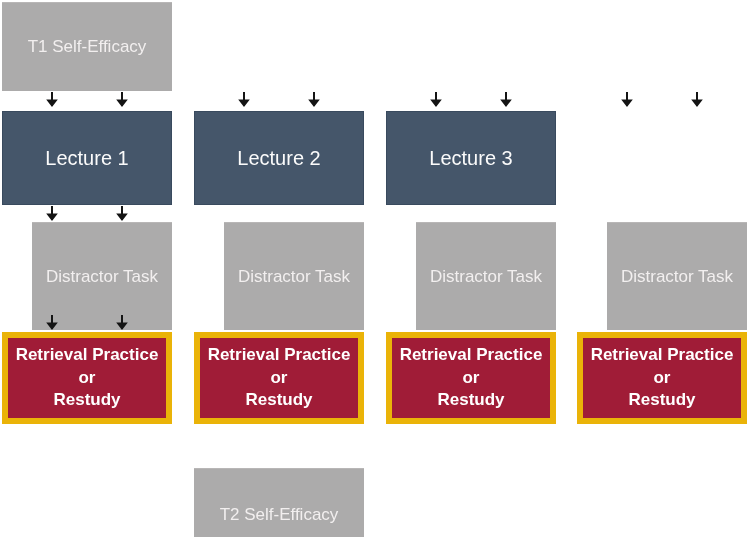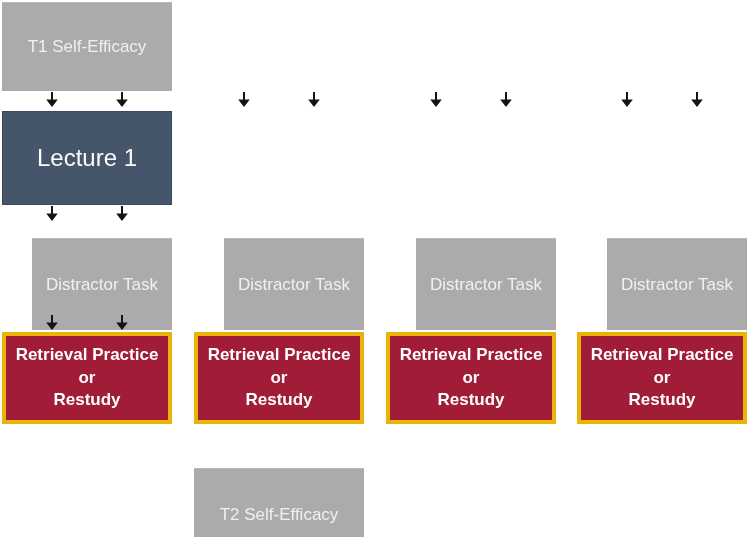--- a/index.html
+++ b/index.html
@@ -25,37 +25,37 @@
   }
   .box-gray {
     background: #acabab;
     color: #f2efef;
     font-size: 17px;
     border-top: 1px solid #b8b6b6;
   }
   .box-blue {
     background: #45566a;
     color: #fbfbfb;
-    font-size: 24px;
+    font-size: 20px;
     border: 1px solid #394a5e;
   }
   .box-red {
     background: #a01c37;
     color: #ffffff;
     font-size: 17px;
     font-weight: bold;
-    border: 4px solid #eab308;
+    border: 6px solid #eab308;
     line-height: 1.32;
     white-space: pre-line;
   }
 
   
   .r-top        { top: 2px;   height: 89px; }
   .r-lecture    { top: 111px; height: 94px; }
-  .r-distractor { top: 238px; height: 92px; margin-left: 30px; }
+  .r-distractor { top: 222px; height: 108px; margin-left: 30px; }
   .r-retrieval  { top: 332px; height: 92px; }
   .r-bottom     { top: 440px; height: 92px; margin-top: 28px; }
 
   .arrow-row {
     position: absolute;
     left: 50%; transform: translateX(-50%);
     width: 83px;
     display: flex; justify-content: space-between;
   }
   .r-arrow-1 { top: 92px;  }
@@ -130,20 +130,23 @@
           <svg width="13" height="15" viewBox="0 0 13 15">
             <path d="M5.5 0 h2 v7.4 h4.8 L6.5 15 L0.7 7.4 h4.8 z"></path>
           </svg>
         </span>
       <span class="arrow">
           <svg width="13" height="15" viewBox="0 0 13 15">
             <path d="M5.5 0 h2 v7.4 h4.8 L6.5 15 L0.7 7.4 h4.8 z"></path>
           </svg>
         </span>
     </div>
+    <div class="box box-blue r-lecture">
+      <span>Lecture 2</span>
+    </div>
     <div class="box box-gray r-distractor">
       <span>Distractor Task</span>
     </div>
     <div class="box box-red r-retrieval">
       <span>Retrieval Practice
 or
 Restudy</span>
     </div>
     <div class="box box-gray r-bottom">
       <span>T2 Self-Efficacy</span>
@@ -156,20 +159,23 @@
           <svg width="13" height="15" viewBox="0 0 13 15">
             <path d="M5.5 0 h2 v7.4 h4.8 L6.5 15 L0.7 7.4 h4.8 z"></path>
           </svg>
         </span>
       <span class="arrow">
           <svg width="13" height="15" viewBox="0 0 13 15">
             <path d="M5.5 0 h2 v7.4 h4.8 L6.5 15 L0.7 7.4 h4.8 z"></path>
           </svg>
         </span>
     </div>
+    <div class="box box-blue r-lecture">
+      <span>Lecture 3</span>
+    </div>
     <div class="box box-gray r-distractor">
       <span>Distractor Task</span>
     </div>
     <div class="box box-red r-retrieval">
       <span>Retrieval Practice
 or
 Restudy</span>
     </div>
   </div>
 

